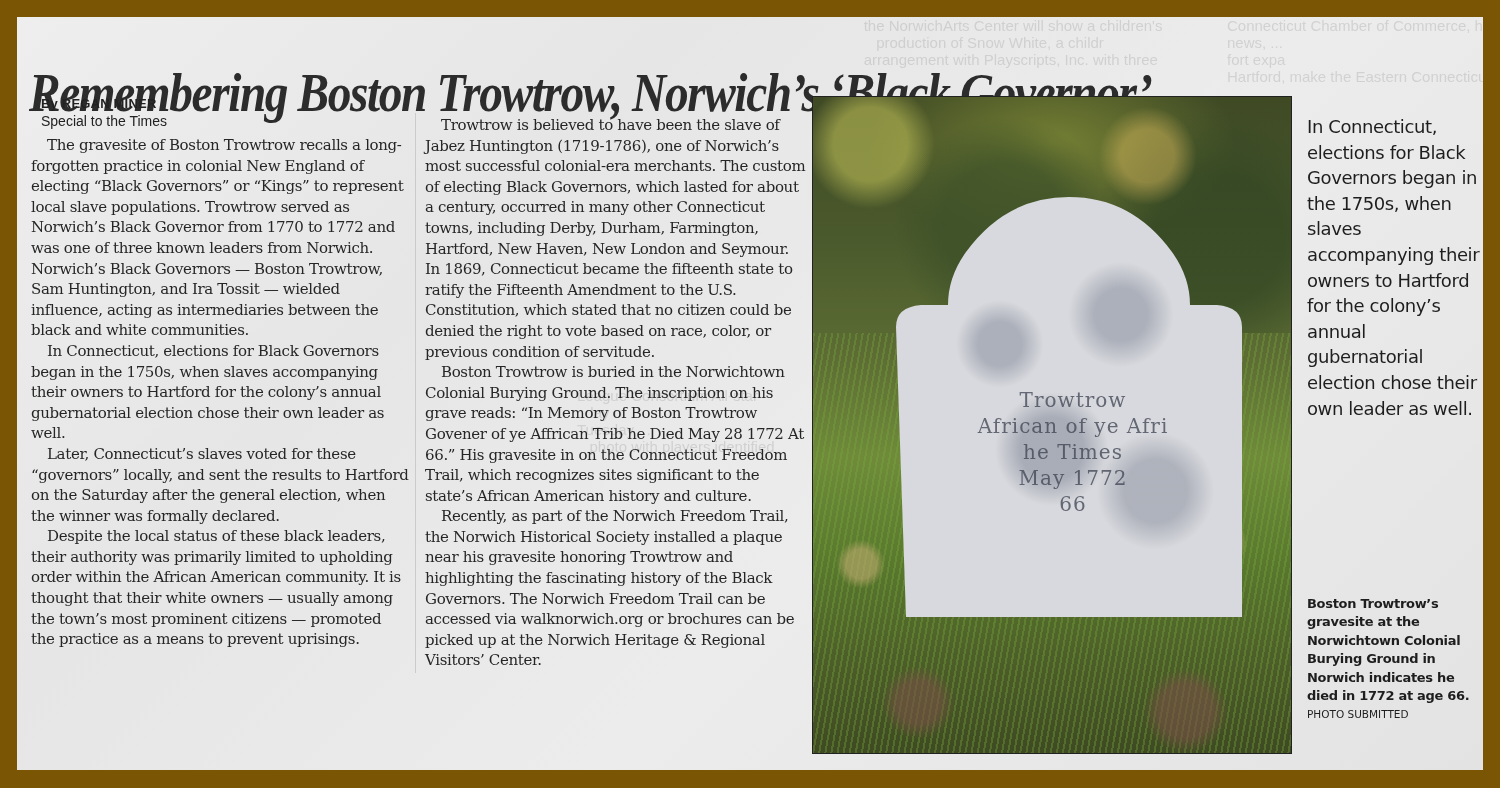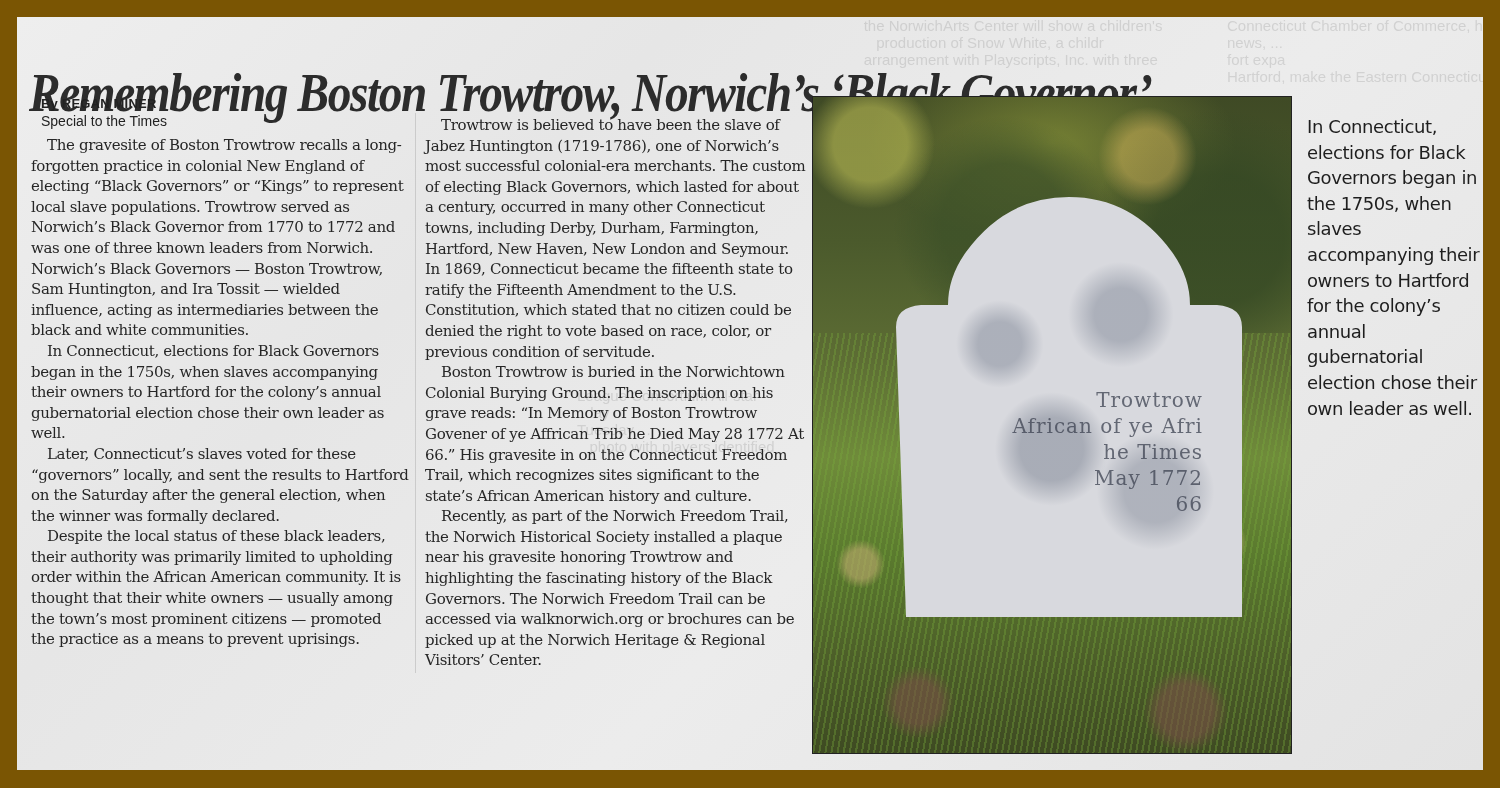--- a/index.html
+++ b/index.html
@@ -74,21 +74,21 @@
         radial-gradient(circle at 30% 35%, rgba(90,100,120,0.35) 0 6%, transparent 12%),
         radial-gradient(circle at 65% 28%, rgba(90,100,120,0.35) 0 7%, transparent 14%),
         radial-gradient(circle at 45% 60%, rgba(80,90,110,0.35) 0 10%, transparent 18%),
         radial-gradient(circle at 75% 70%, rgba(80,90,110,0.3) 0 8%, transparent 15%),
         #d8d9de;
       clip-path: path("M0 130 Q0 110 25 108 L52 108 Q52 80 70 55 Q110 0 173 0 Q236 0 276 55 Q294 80 294 108 L321 108 Q346 110 346 130 L346 420 L10 420 Z");
     }
     .stone-text {
       position: absolute; left: 130px; top: 290px; width: 260px;
       font-family: "DejaVu Serif", serif; font-size: 20px; line-height: 26px;
-      color: rgba(60,65,80,0.75); text-align: right; letter-spacing: 1px;
+      color: rgba(60,65,80,0.75); text-align: center; letter-spacing: 1px;
     }
     .pullquote {
       position: absolute; left: 1290px; top: 97px; width: 176px;
       font-family: "DejaVu Sans", sans-serif; color: #1e1e1e;
       font-size: 18px; line-height: 25.6px; letter-spacing: -0.4px;
     }
     .caption {
       position: absolute; left: 1290px; top: 578px; width: 176px;
       font-family: "DejaVu Sans", sans-serif; color: #1e1e1e;
     }
@@ -142,13 +142,17 @@
       <div>Trowtrow</div>
       <div>African of ye Afri</div>
       <div>he Times</div>
       <div>May 1772</div>
       <div>66</div>
     </div>
   </div>
 
   <div class="pullquote">In Connecticut, elections for Black Governors began in the 1750s, when slaves accompanying their owners to Hartford for the colony’s annual gubernatorial election chose their own leader as well.</div>
 
+  <div class="caption">
+    <div class="cap-text">Boston Trowtrow’s gravesite at the Norwichtown Colonial Burying Ground in Norwich indicates he died in 1772 at age 66.</div>
+    <div class="credit">PHOTO SUBMITTED</div>
+  </div>
 </div>
 
 </body></html>

